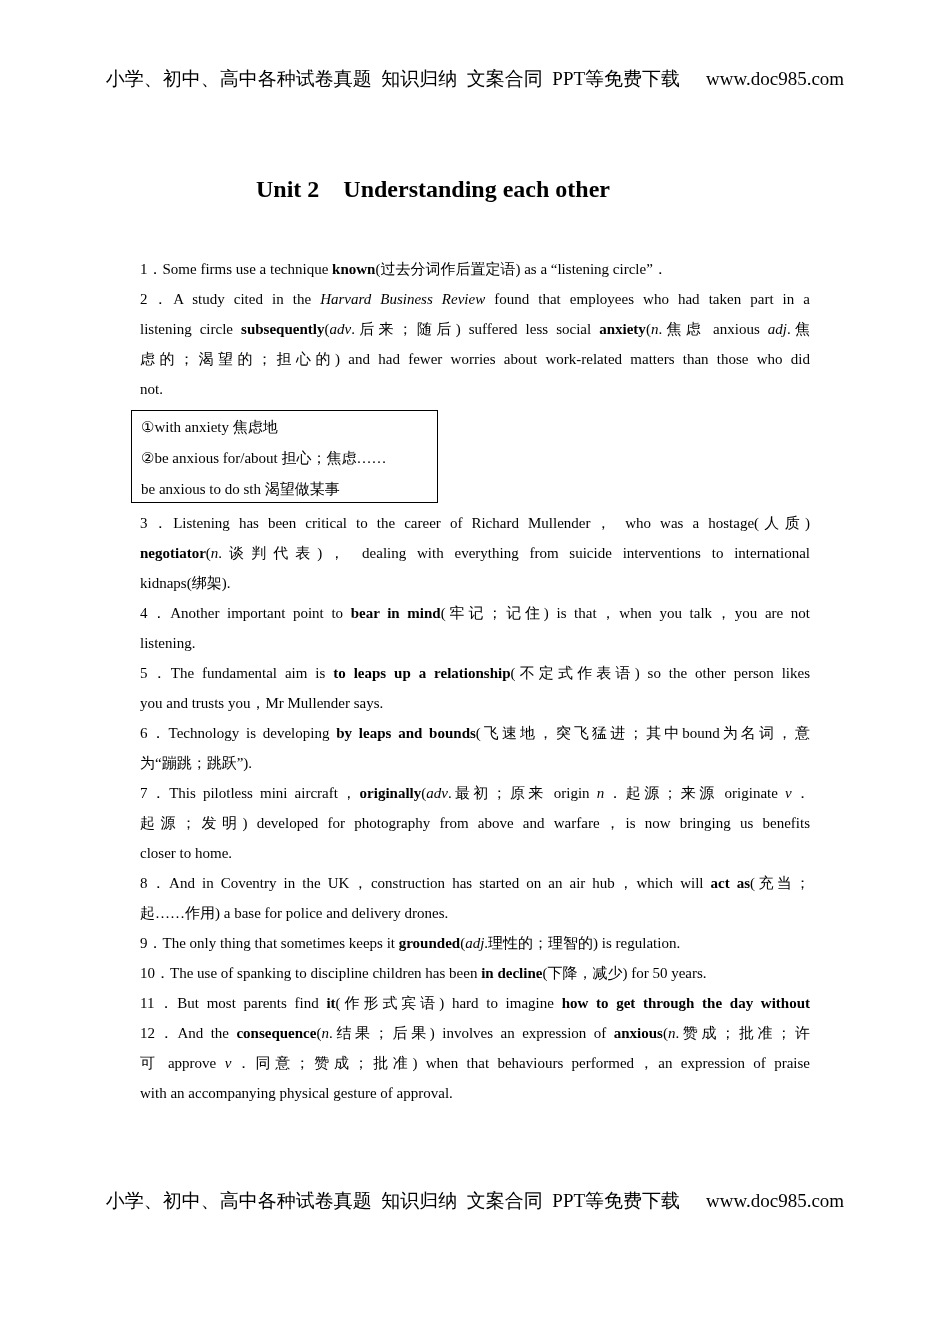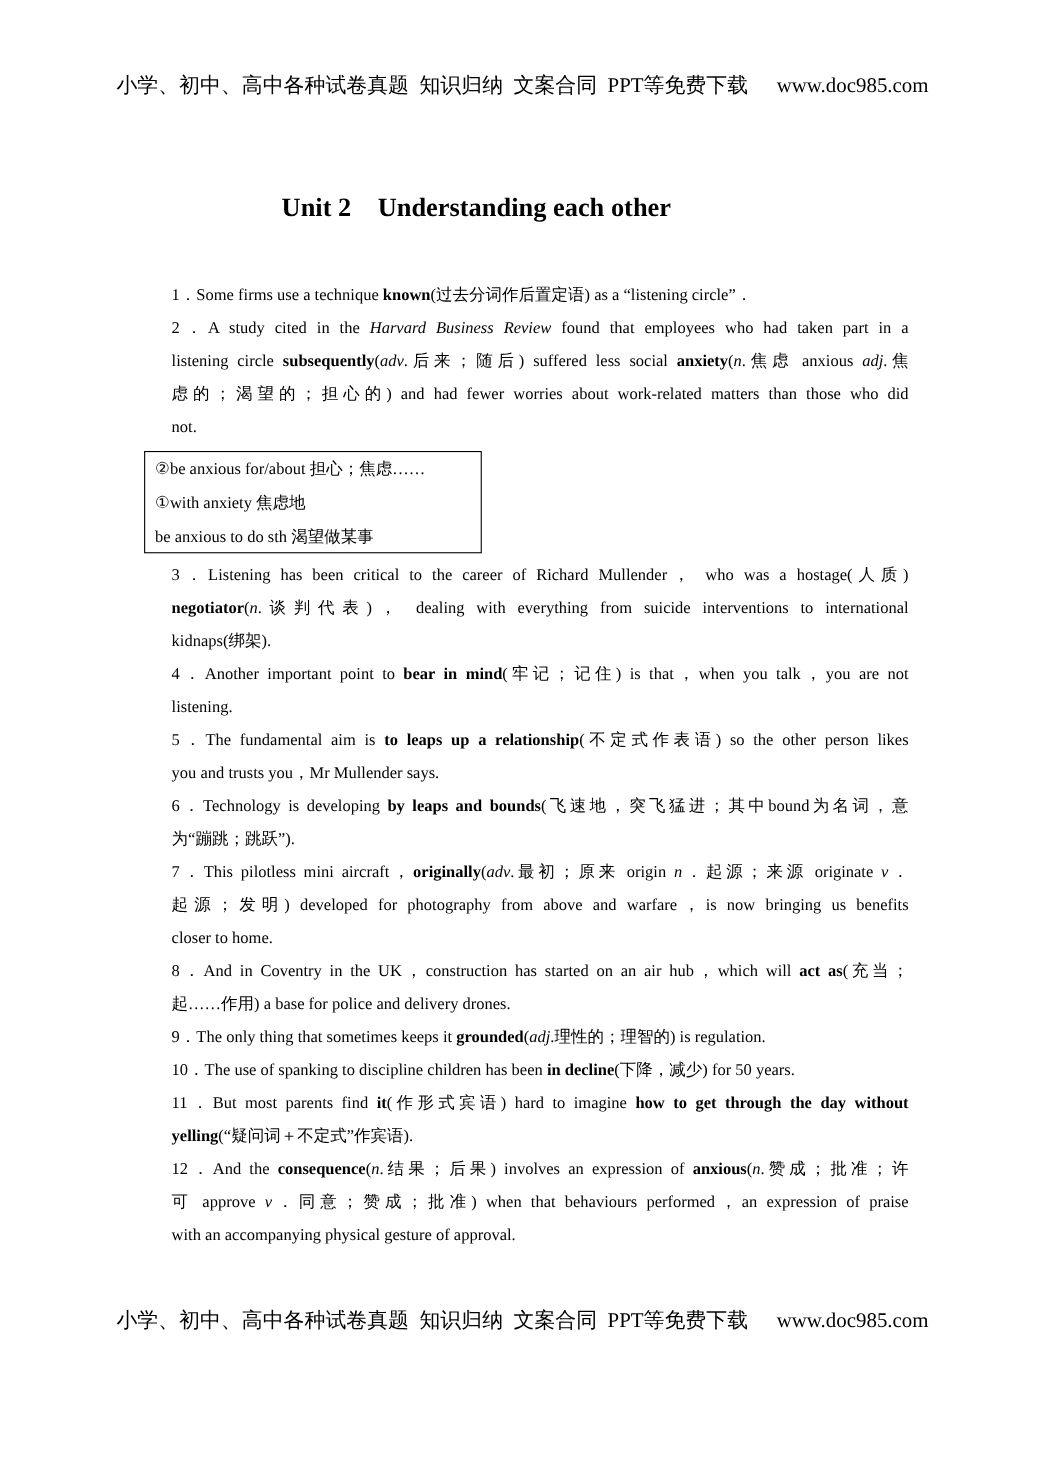--- a/index.html
+++ b/index.html
@@ -35,21 +35,21 @@
       width: 866px;
       text-align: center;
       font-weight: bold;
       font-size: 24px;
       line-height: 32px;
       white-space: pre;
     }
 
     .content {
       position: absolute;
-      left: 156px;
+      left: 140px;
       top: 255px;
       width: 670px;
       font-size: 15px;
     }
     .item {
       margin: 0;
       text-align: justify;
       text-align-last: left;
     }
     .item .ln {
@@ -128,29 +128,28 @@
         <span class="ln last">起……作用) a base for police and delivery drones.</span>
       </div>
       <div class="item">
         <span class="ln last"><span>9．</span>The only thing that sometimes keeps it <b>grounded</b>(<i>adj</i>.理性的；理智的) is regulation.</span>
       </div>
       <div class="item">
         <span class="ln last"><span>10．</span>The use of spanking to discipline children has been <b>in decline</b>(下降，减少) for 50 years.</span>
       </div>
       <div class="item">
         <span class="ln"><span>11．</span>But most parents find <b>it</b>(作形式宾语) hard to imagine <b>how to get through the day without</b></span>
-        <span class="ln last"><b>yelling</b>(“疑问词＋不定式”作宾语).</span>
       </div>
       <div class="item">
         <span class="ln"><span>12．</span>And the <b>consequence</b>(<i>n</i>.结果；后果) involves an expression of <b>anxious</b>(<i>n</i>.赞成；批准；许</span>
         <span class="ln">可  approve <i>v</i>．同意；赞成；批准) when that behaviours performed，an expression of praise</span>
         <span class="ln last">with an accompanying physical gesture of approval.</span>
       </div>
     </div>
 </div>
 
 <div class="note-box">
+  <div class="note-line">①with anxiety 焦虑地</div>
   <div class="note-line">②be anxious for/about 担心；焦虑……</div>
-  <div class="note-line">①with anxiety 焦虑地</div>
   <div class="note-line">be anxious to do sth 渴望做某事</div>
 </div>
 
 <div class="page-footer"><span>小学、初中、高中各种试卷真题  知识归纳  文案合同  PPT等免费下载</span><span class="url">www.doc985.com</span></div>
 
 </body></html>

